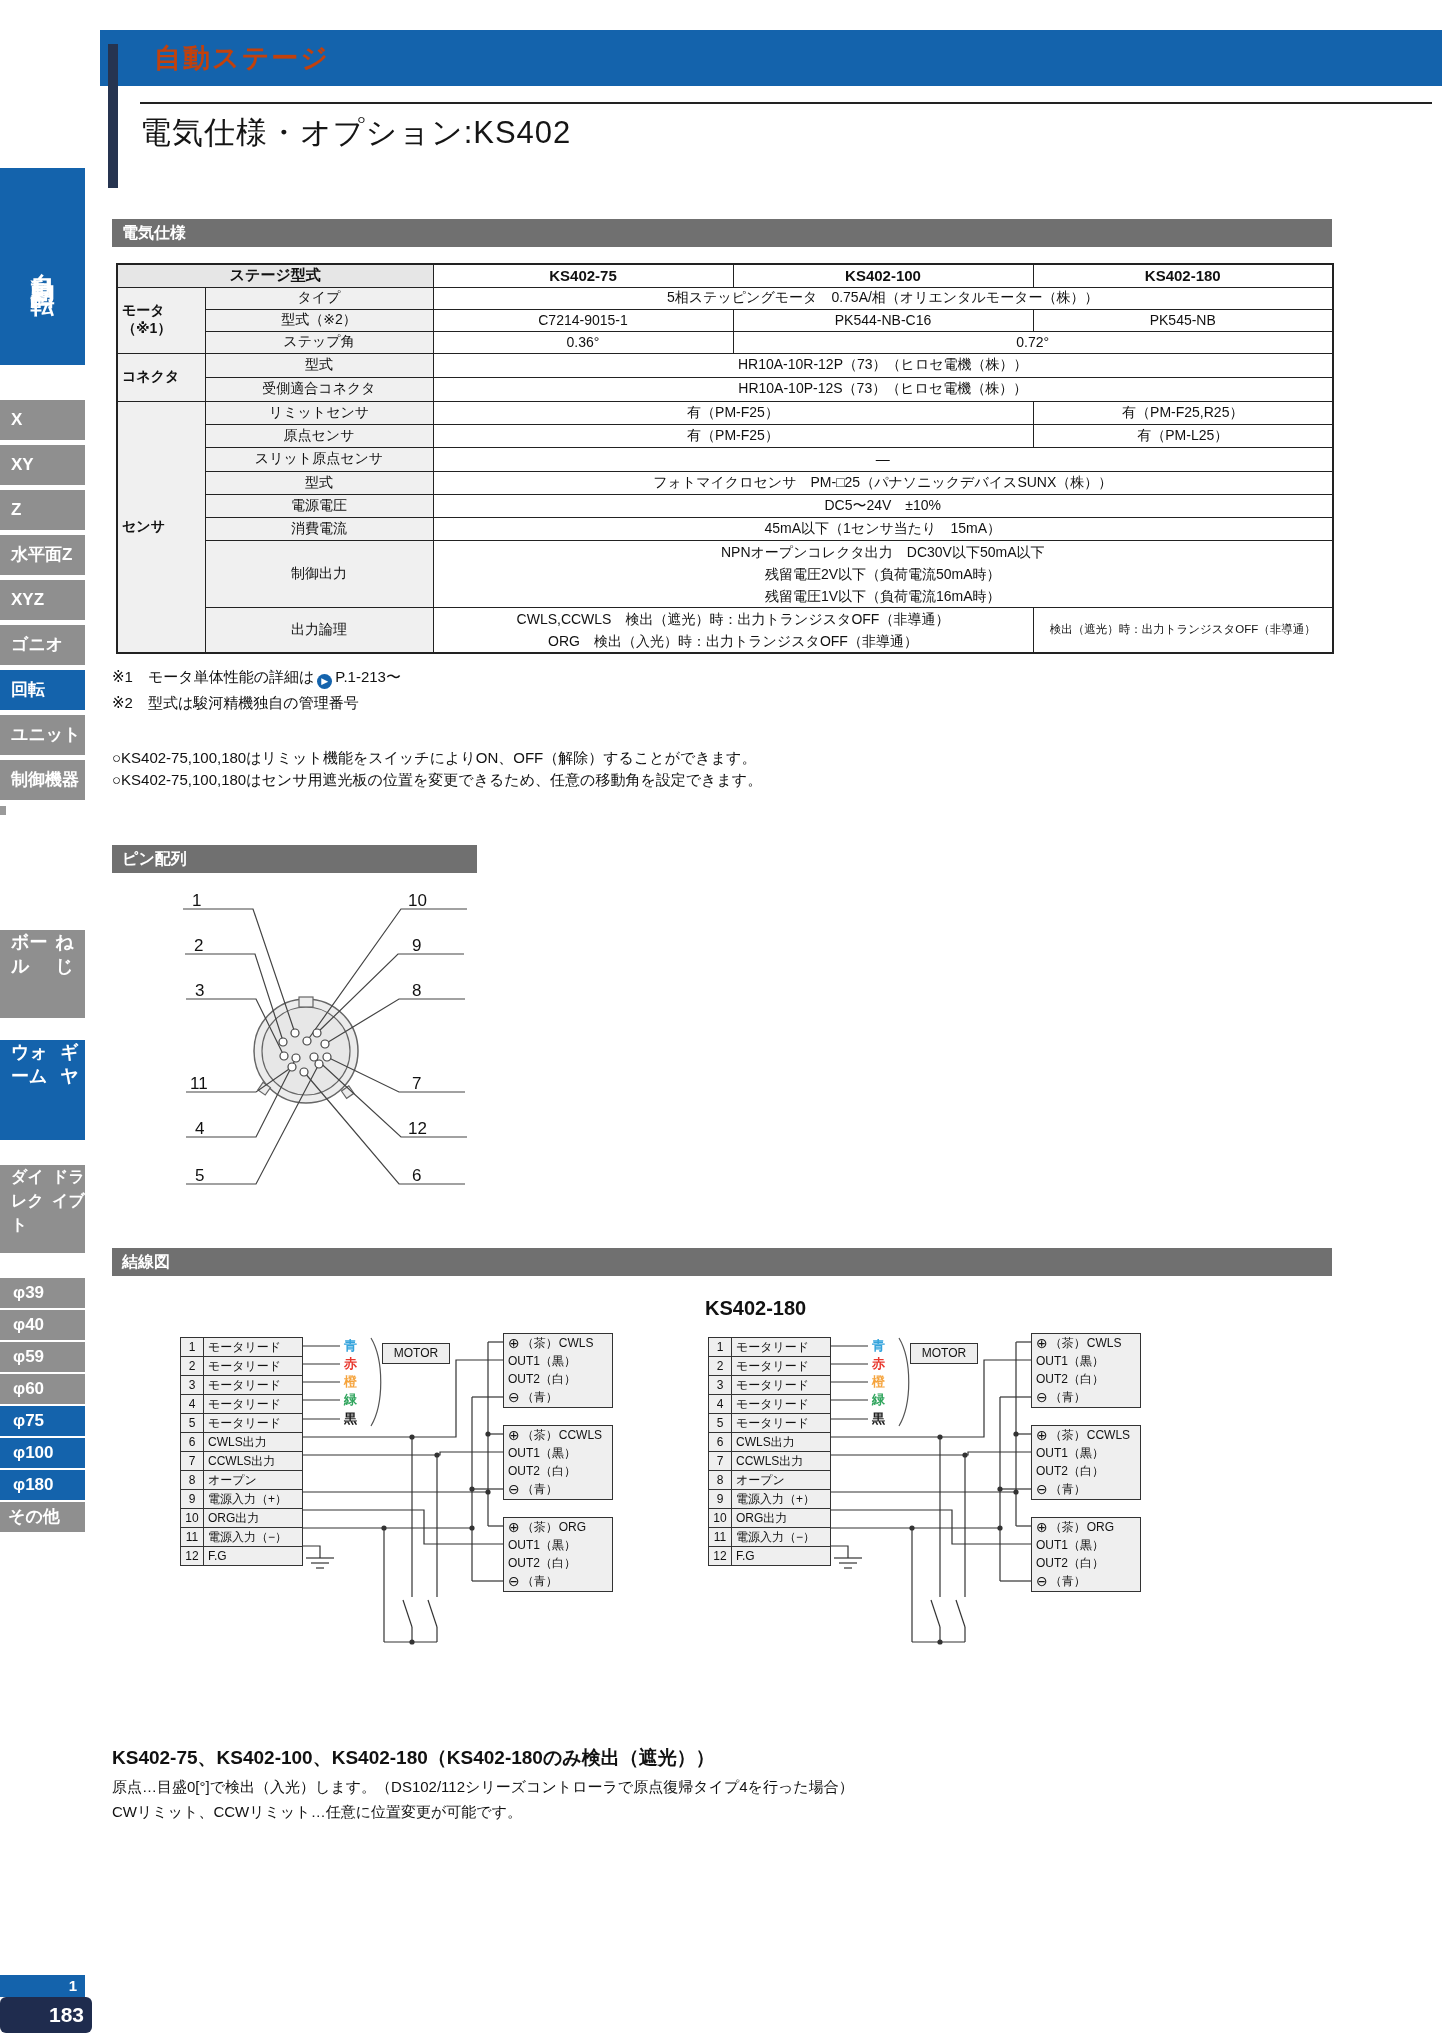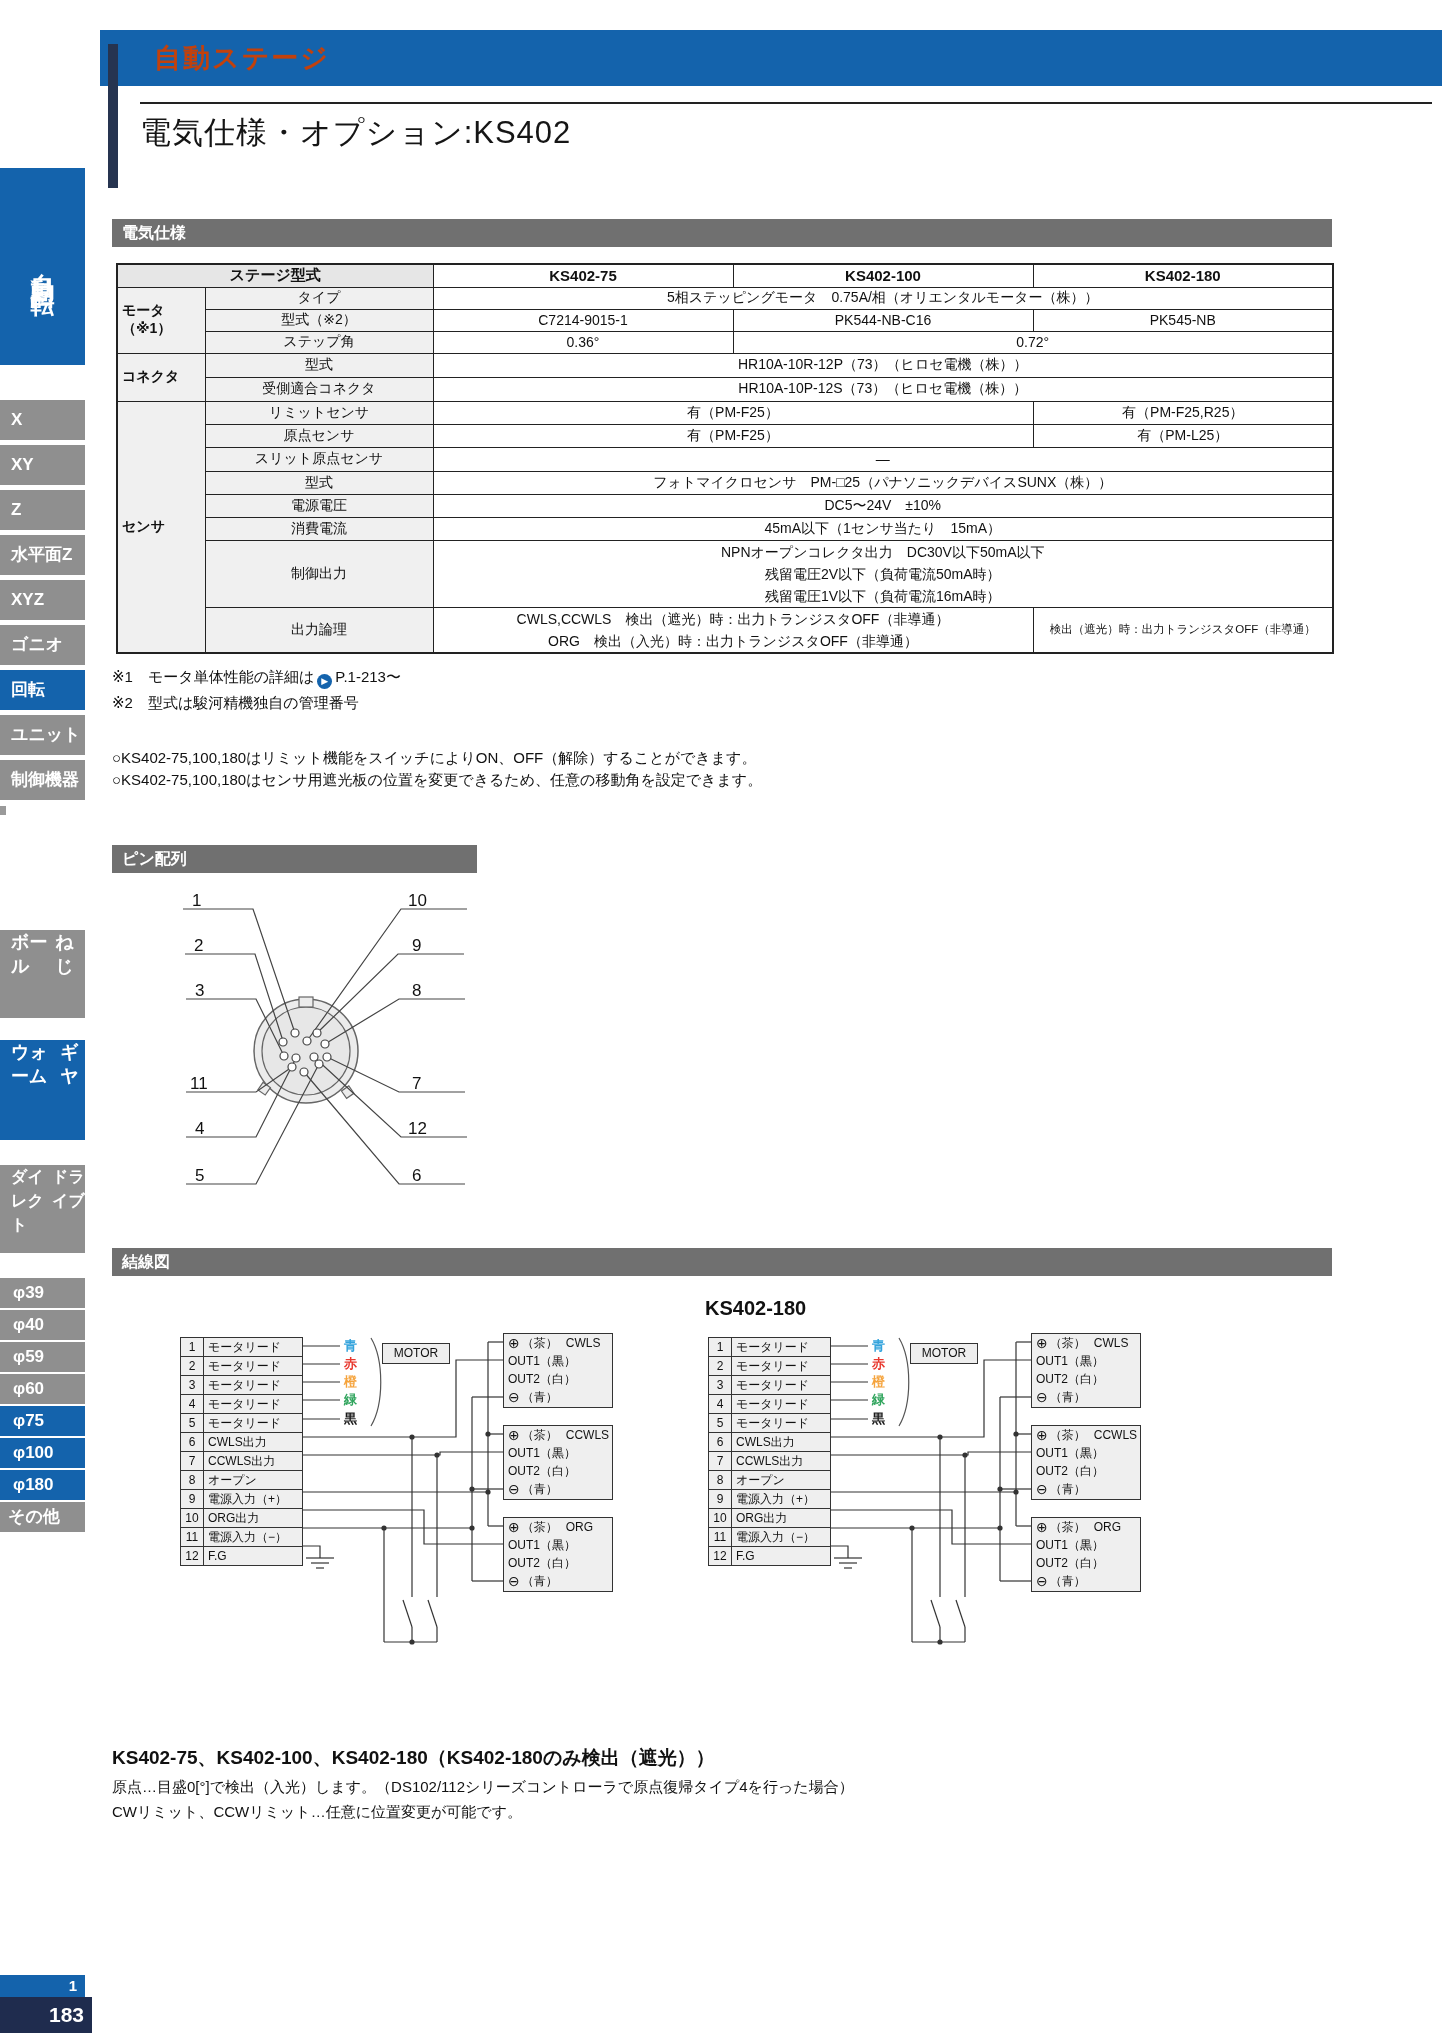--- a/index.html
+++ b/index.html
@@ -19,21 +19,21 @@
   #side-rotary{top:168px;height:197px;background:#1463ac;display:flex;align-items:center;justify-content:center;}
   #side-rotary span{writing-mode:vertical-rl;text-orientation:upright;font-size:24px;letter-spacing:7px;}
   .stab{height:40px;line-height:40px;background:#8f8f8f;font-size:17px;padding-left:11px;box-sizing:border-box;}
   .stab.active{background:#1463ac;}
   .sgroup{background:#8f8f8f;padding:0 0 0 11px;display:flex;justify-content:center;font-size:18px;line-height:24px;box-sizing:border-box;}
   .sgroup.active{background:#1463ac;}
   .dia{height:30px;line-height:30px;background:#8f8f8f;font-size:17px;padding-left:13px;box-sizing:border-box;}
   .dia.active{background:#1463ac;}
   #page-edge-tick{left:0;top:806px;width:6px;height:9px;background:#9a9a9a;}
   #footer-blue{left:0;top:1975px;width:85px;height:22px;background:#1463ac;color:#fff;font-weight:bold;font-size:15px;text-align:right;line-height:22px;padding-right:8px;box-sizing:border-box;}
-  #footer-navy{left:0;top:1997px;width:92px;height:36px;background:#1f2c4e;color:#fff;font-weight:bold;font-size:21px;text-align:right;line-height:36px;padding-right:8px;box-sizing:border-box;}
+  #footer-navy{left:0;top:1997px;width:92px;height:36px;background:#1f2c4e;color:#fff;font-weight:bold;font-size:21px;text-align:right;line-height:36px;padding-right:8px;box-sizing:border-box;border-radius:6px;}
 
   
   .secbar{height:28px;background:#707070;color:#fff;font-weight:bold;font-size:16px;line-height:28px;padding-left:10px;box-sizing:border-box;}
 
   
   #spec-table{left:116px;top:263px;border-collapse:collapse;table-layout:fixed;border:2px solid #222;}
   #spec-table td,#spec-table th{border:1px solid #222;font-size:14px;text-align:center;padding:0 3px;overflow:hidden;}
   #spec-table th{font-size:15px;}
   .hdr-lbl{background:#e6e6e6;}
   .hdr-model{background:#fff;}
@@ -58,21 +58,21 @@
   .wrow{display:flex;height:18px;border-bottom:1px solid #333;}
   .wrow:last-child{border-bottom:none;}
   .wno{width:22px;border-right:1px solid #333;text-align:center;font-size:12px;line-height:18px;}
   .wlbl{width:94px;padding-left:4px;font-size:12px;line-height:18px;white-space:nowrap;}
   .wcolor{position:absolute;left:204px;font-size:13px;font-weight:bold;height:18px;line-height:18px;}
   .motorbox{position:absolute;left:242px;top:13px;width:66px;height:19px;background:#eee;border:1px solid #333;
             text-align:center;font-size:12px;line-height:19px;}
   .sbox{position:absolute;left:363px;width:110px;height:75px;background:#efefef;border:1px solid #333;box-sizing:border-box;}
   .sline{height:18px;display:flex;align-items:center;padding-left:4px;font-size:12px;white-space:nowrap;}
   .pm{font-size:14px;margin-right:2px;}
-  .sname{margin-left:8px;}
+  .sname{margin-left:1px;}
   #wd2-title{left:705px;top:1297px;font-size:20px;font-weight:bold;}
 
   
   #timing-heading{left:112px;top:1745px;font-size:19px;font-weight:bold;}
   .tline{left:112px;font-size:15px;}
 
   
   .pintext{font-size:17px;fill:#111;}
 </style>
 </head>

